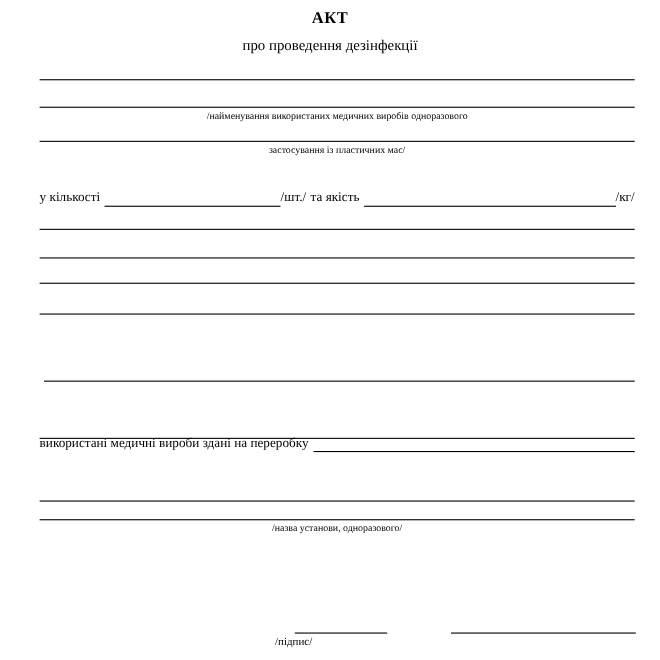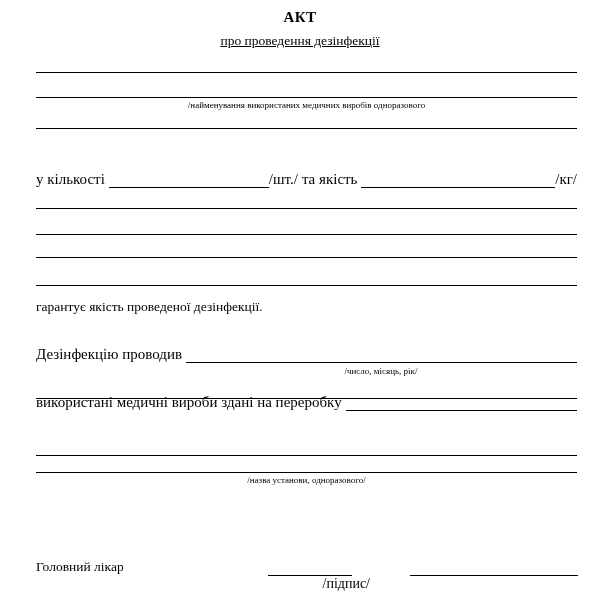--- a/index.html
+++ b/index.html
@@ -6,101 +6,98 @@
   html, body { background:#ffffff; }
   #page {
     position:relative; width:600px; height:600px; background:#ffffff;
     font-family:"Liberation Serif", serif; color:#000000; overflow:hidden;
   }
   .title {
     position:absolute; top:9px; left:0; right:0; text-align:center;
     font-size:15px; font-weight:bold; letter-spacing:0.5px;
   }
   .subtitle {
-    position:absolute; top:33px; left:0; right:0; text-align:center; font-size:13.5px;text-decoration:underline;
+    position:absolute; top:33px; left:0; right:0; text-align:center; font-size:13.5px;
   }
   .line {
     position:absolute; left:36px; width:541px; height:0;
     border-bottom:1px solid #000000;
   }
   .caption {
     position:absolute; left:36px; width:541px; text-align:center;
     font-size:9px; line-height:11px; color:#000000;font-family:Liberation Serif, serif;
   }
   .row {
     position:absolute; left:36px; width:541px; display:flex;
-    align-items:baseline; font-size:15px; line-height:17px; white-space:nowrap;
+    align-items:baseline; font-size:12px; line-height:17px; white-space:nowrap;
   }
   .fill {
     border-bottom:1px solid #000000; align-self:stretch;
   }
   .fill-fixed { width:160px; margin-left:4px; }
   .fill-grow  { flex:1; margin-left:4px; }
   .gap-left { margin-left:4px; }
   .text {
     position:absolute; left:36px; font-size:13.5px; line-height:17px;
   }
   .sig-line {
     position:absolute; height:0; border-bottom:1px solid #000000;
   }
   .sig-caption {
-    position:absolute; text-align:right; font-size:14px; line-height:11px;
+    position:absolute; text-align:left; font-size:10px; line-height:11px;
   }
 </style>
 </head>
 <body>
 
 <div id="page">
 
   <div class="title">АКТ</div>
   <div class="subtitle">про проведення дезінфекції</div>
 
   <div class="line" style="top:72px"></div>
 
   <div class="line" style="top:97px"></div>
   <div class="caption" style="top:100px">/найменування використаних медичних виробів одноразового</div>
 
   <div class="line" style="top:128px"></div>
+  <div class="caption" style="top:131px">застосування із пластичних мас/</div>
 
   <div class="row" style="top:171px">
     <span>у кількості</span>
     <span class="fill fill-fixed"></span>
     <span>/шт./</span>
     <span class="gap-left">та якість</span>
     <span class="fill fill-grow"></span>
     <span>/кг/</span>
   </div>
 
   <div class="line" style="top:208px"></div>
   <div class="line" style="top:234px"></div>
 
   <div class="line" style="top:257px"></div>
 
   <div class="line" style="top:285px"></div>
 
-  <div class="text" style="top:298px">гарантує якість проведеної дезінфекції.</div>
 
   <div class="row" style="top:346px">
-    <span>Дезінфекцію проводив</span>
     <span class="fill fill-grow"></span>
   </div>
-  <div class="caption" style="top:366px; left:185px; width:392px">/число, місяць, рік/</div>
 
   <div class="line" style="top:398px"></div>
 
   <div class="row" style="top:394px">
     <span>використані медичні вироби здані на переробку</span>
     <span class="fill fill-grow"></span>
   </div>
 
   <div class="line" style="top:455px"></div>
 
   <div class="line" style="top:472px"></div>
   <div class="caption" style="top:475px">/назва установи, одноразового/</div>
 
-  <div class="text" style="top:558px">Головний лікар</div>
 
   <div class="sig-line" style="top:575px; left:268px; width:84px"></div>
   <div class="sig-caption" style="top:578px; left:250px; width:120px">/підпис/</div>
 
   <div class="sig-line" style="top:575px; left:410px; width:168px"></div>
 
 </div>
 
 </body></html>

